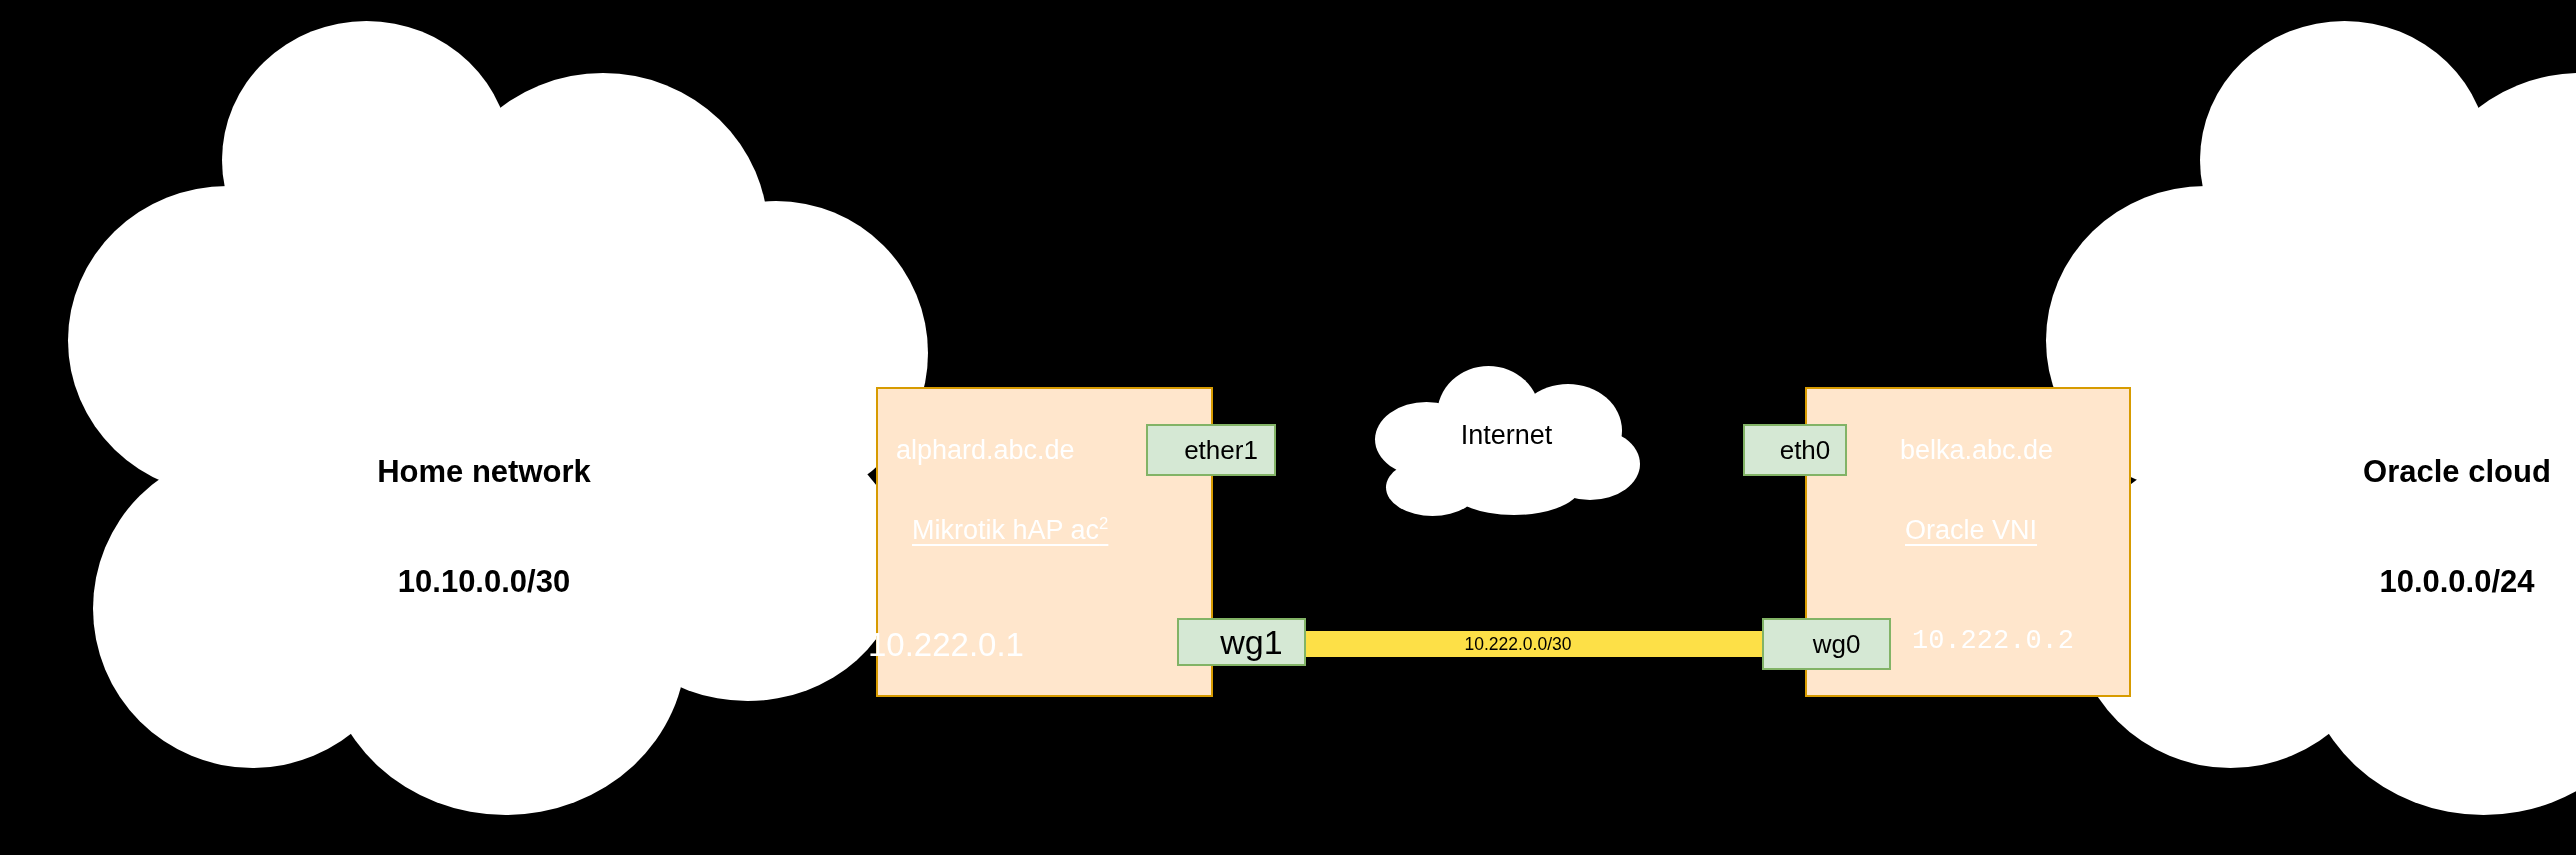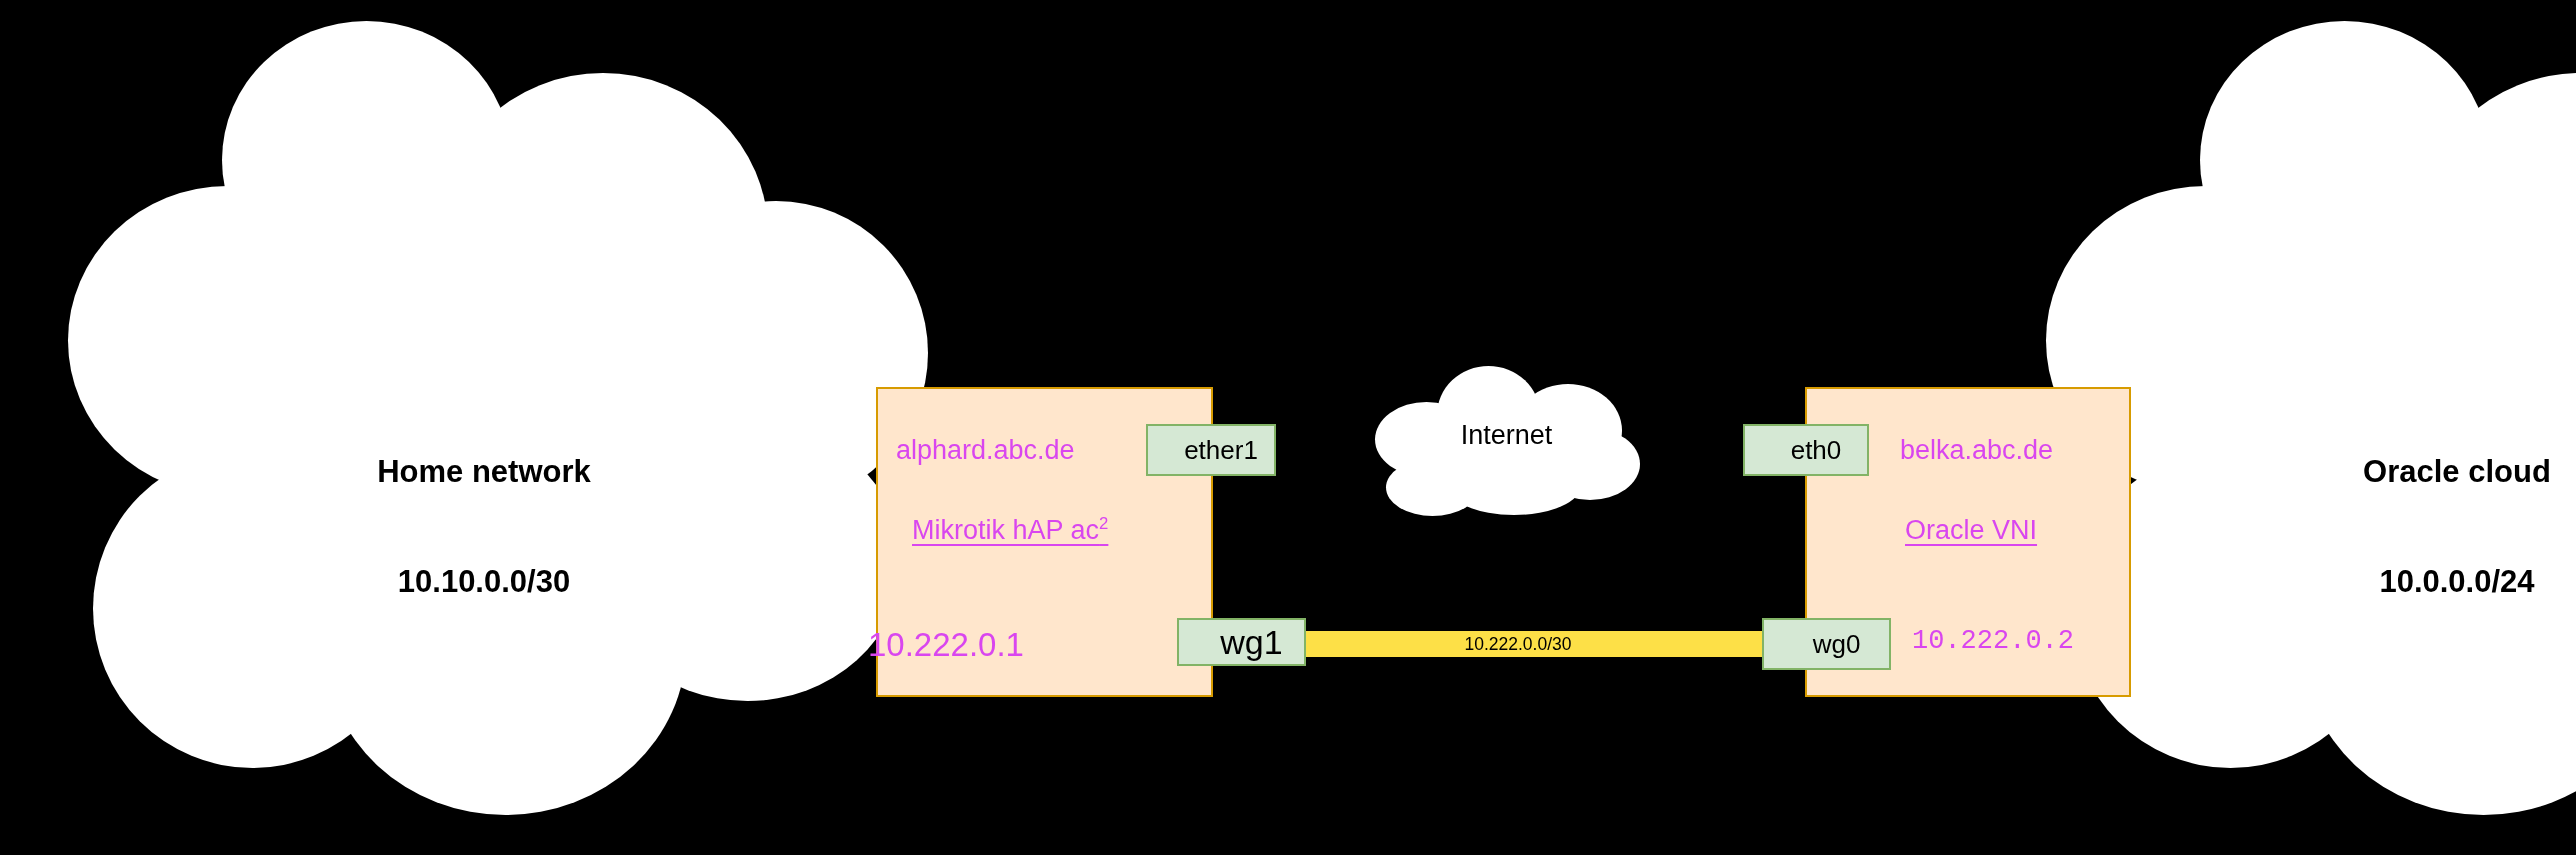--- a/index.html
+++ b/index.html
@@ -38,21 +38,21 @@
   
   .device-box {
     position: absolute;
     background: #ffe6cc;
     border: 2.6px solid #d79b00;
     box-sizing: border-box;
     z-index: 10;
   }
   .device-text {
     position: absolute;
-    color: #d946ef;
+    color: #ffffff;
     white-space: nowrap;
     z-index: 12;
   }
   .device-text.underlined {
     text-decoration: underline;
     text-underline-offset: 0.18em;
   }
   .sup {
     font-size: 0.62em;
     vertical-align: super;
@@ -167,18 +167,18 @@
   <div class="device-box" style="left:1805px; top:387px; width:326px; height:310px;"></div>
 
   <div class="device-text" style="left:1900px; top:435px; font-size:27px;">belka.abc.de</div>
 
   <div class="device-text underlined" style="left:1905px; top:515px; font-size:27px;">
     <span>Oracle VNI</span><span class="sup"></span>
   </div>
 
   <div class="device-text" style="left:1912px; top:626px; font-size:27px;font-family:Liberation Mono, monospace;">10.222.0.2</div>
 
-  <div class="iface-box" style="left:1743px; top:424px; width:126px; height:52px; font-size:26px;">eth0</div>
+  <div class="iface-box" style="left:1743px; top:424px; width:104px; height:52px; font-size:26px;">eth0</div>
 
   <div class="iface-box" style="left:1762px; top:618px; width:129px; height:52px; font-size:26px;">wg0</div>
 
 </div>
 
 
 </body></html>

